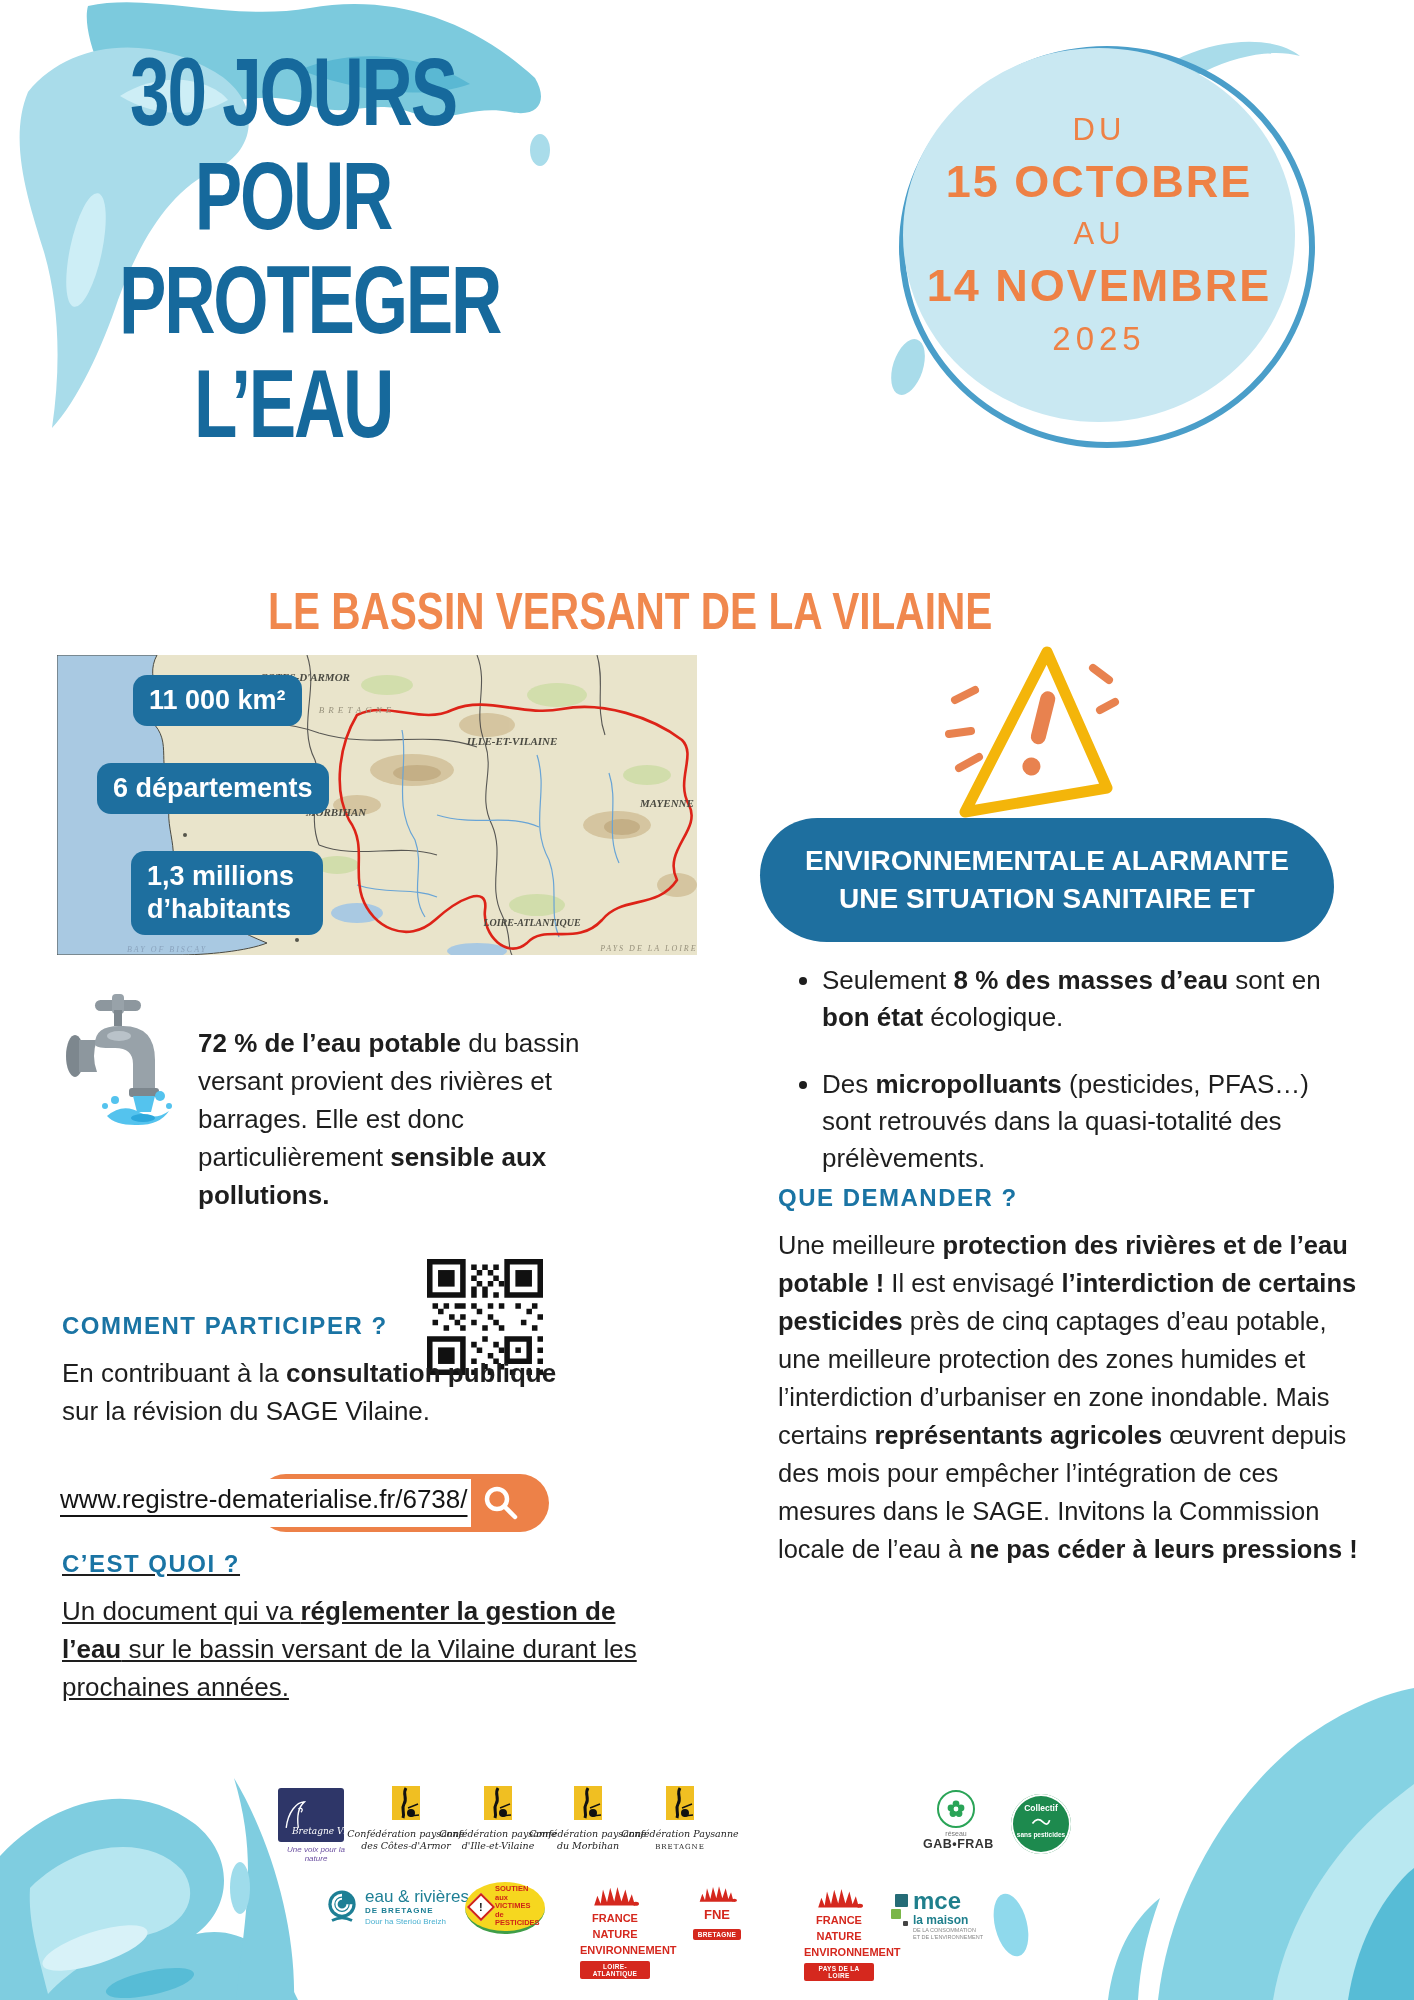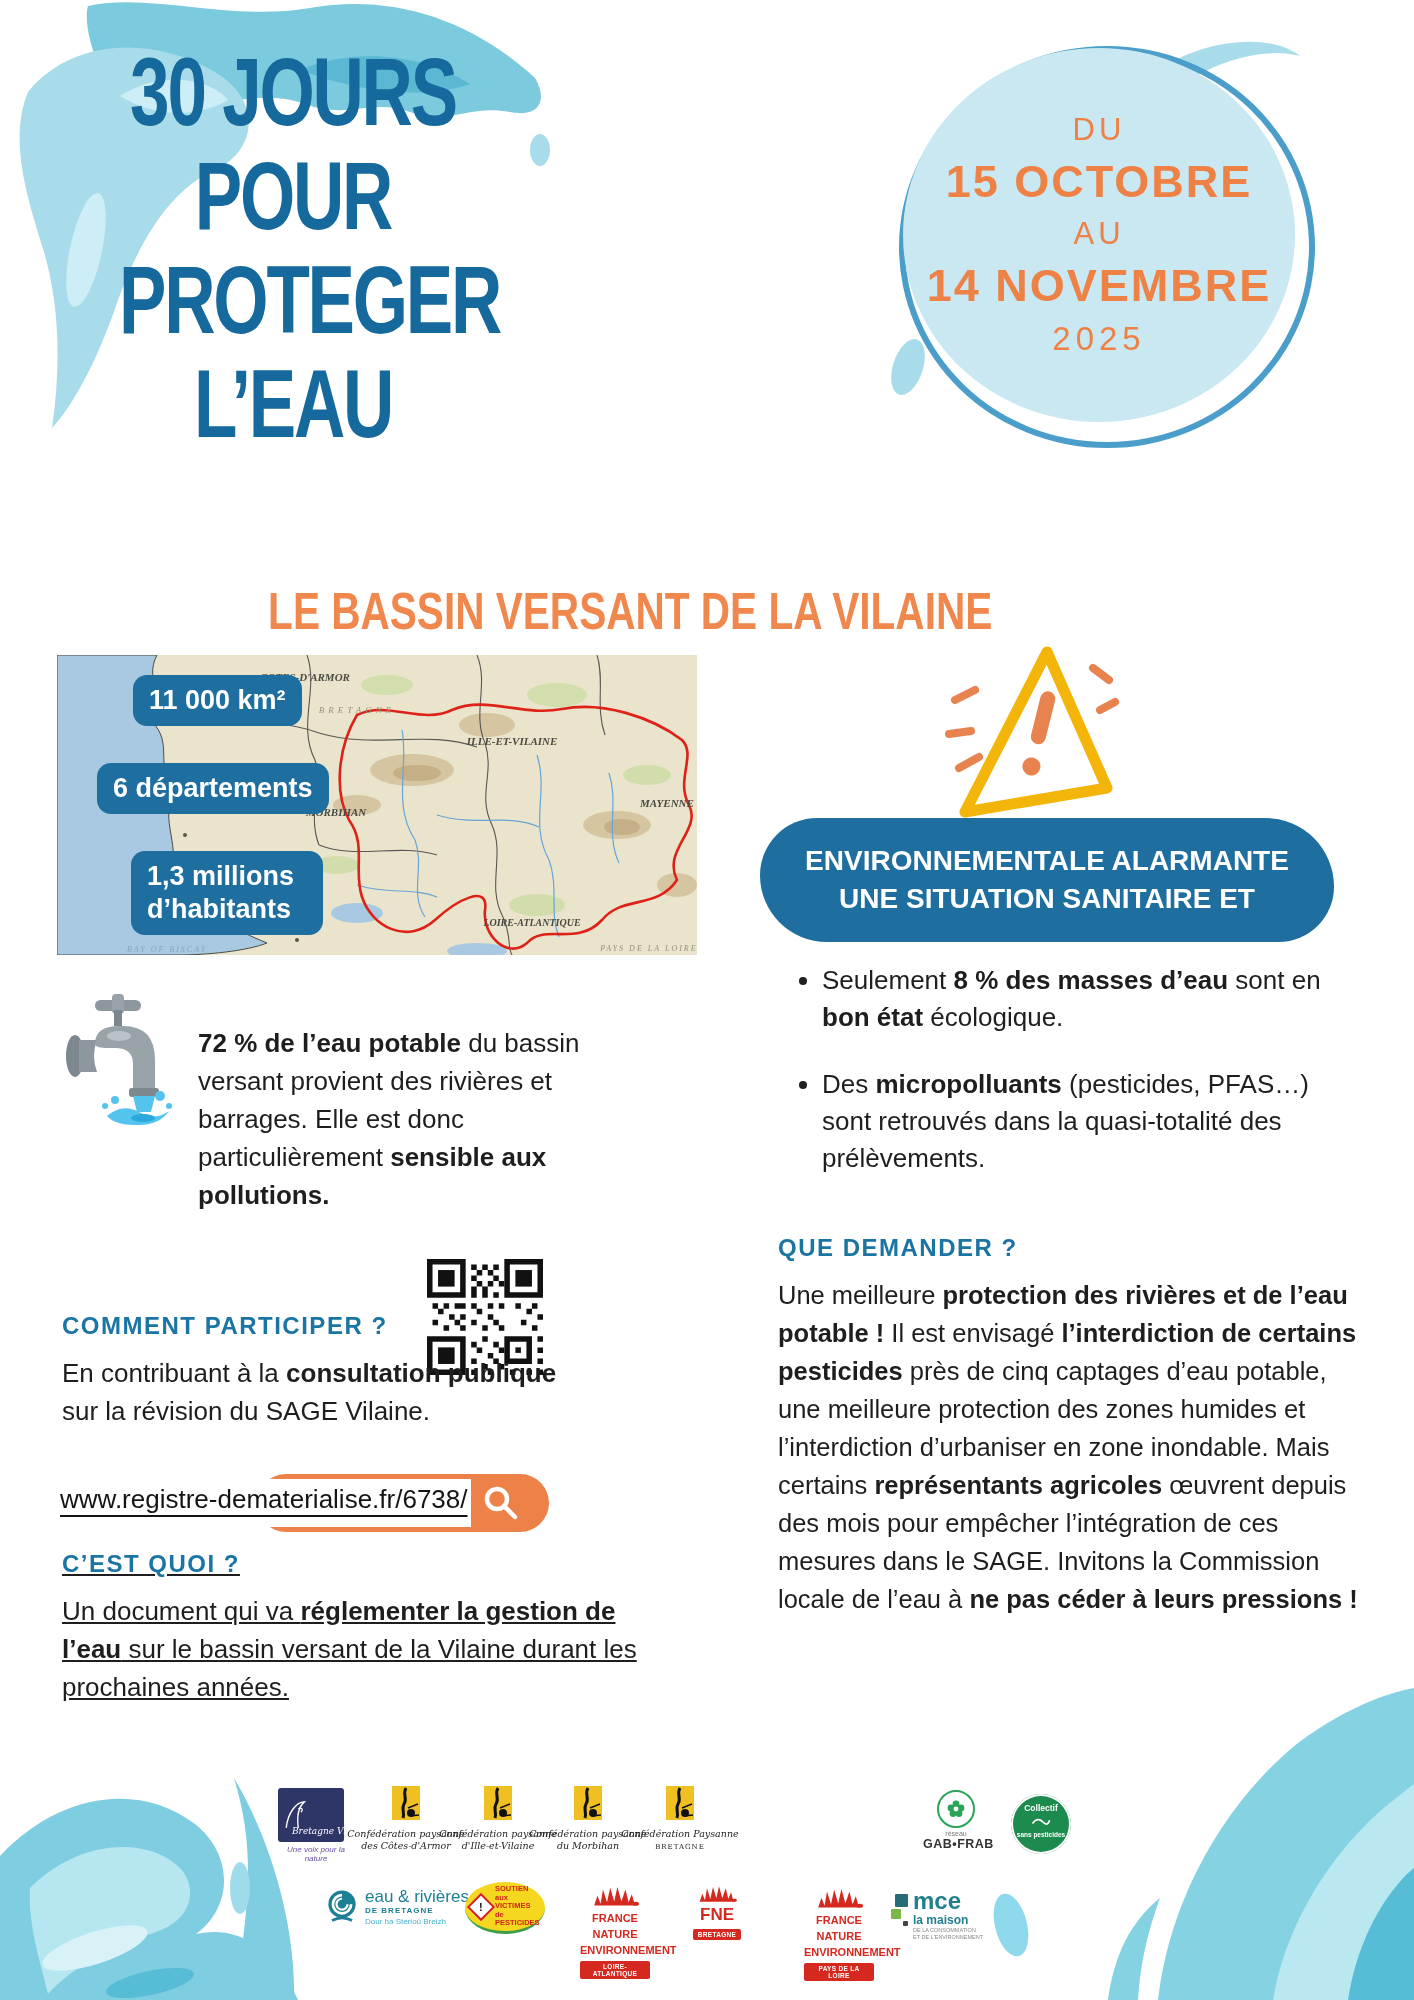--- a/index.html
+++ b/index.html
@@ -50,21 +50,21 @@
   .tap-text{width:430px;font-size:26px;line-height:38px;padding-top:6px;}
 
   
   .sec-h{font-size:24px;font-weight:bold;color:#1a74a4;letter-spacing:1.5px;margin:0;}
   .body-text{font-size:26px;line-height:38px;margin:14px 0 0 0;}
   .participate{position:absolute;left:62px;top:1312px;width:530px;}
   .participate p{width:520px;}
   .qr{position:absolute;left:427px;top:1256px;width:116px;height:122px;}
   .what{position:absolute;left:62px;top:1550px;width:600px;text-decoration:underline;}
   .what p{width:590px;}
-  .demand{position:absolute;left:778px;top:1234px;width:585px;}
+  .demand{position:absolute;left:778px;top:1184px;width:585px;}
   .demand p{width:585px;font-size:25.5px;}
 
   
   .url-bar{position:absolute;left:57px;top:1468px;width:500px;height:66px;}
   .url-pill{position:absolute;left:200px;top:6px;width:292px;height:58px;background:#ed8148;
     border-radius:30px;}
   .url-white{position:absolute;left:196px;top:11px;width:218px;height:48px;background:#fff;}
   .url-text{position:absolute;left:3px;top:16px;font-size:26px;color:#141414;z-index:3;
     text-decoration:underline;text-decoration-thickness:2px;text-underline-offset:7px;}
   .url-search{position:absolute;left:424px;top:15px;width:40px;height:40px;z-index:3;cursor:pointer;
@@ -92,21 +92,21 @@
   .eau-t2{font-size:8px;font-weight:bold;color:#1d7f95;letter-spacing:1px;}
   .eau-t3{font-size:8px;color:#49b0d0;margin-top:2px;}
   .soutien{width:80px;height:52px;background:#f6d71f;border-radius:50%;display:flex;align-items:center;
     gap:4px;padding:0 6px;box-sizing:border-box;border-bottom:3px solid #3f9e48;}
   .diamond{width:16px;height:16px;background:#fff;border:2.5px solid #cf2417;transform:rotate(45deg);
     flex:0 0 auto;display:flex;align-items:center;justify-content:center;}
   .diamond span{transform:rotate(-45deg);font-weight:bold;font-size:11px;color:#111;}
   .sout-txt{font-size:7.5px;font-weight:bold;color:#cf2417;line-height:8.5px;}
   .fne{text-align:center;}
   .fne-t{font-size:11px;line-height:16px;font-weight:bold;color:#d5281e;}
-  .fne-big{font-size:17px;line-height:17px;font-weight:bold;color:#d5281e;}
+  .fne-big{font-size:13px;line-height:17px;font-weight:bold;color:#d5281e;}
   .fne-badge{display:inline-block;background:#d5281e;color:#fff;font-size:6.5px;font-weight:bold;
     padding:2px 5px;border-radius:2px;margin-top:3px;letter-spacing:.3px;}
   .mce{display:flex;gap:5px;}
   .mce-sq{display:flex;flex-direction:column;gap:2px;padding-top:3px;}
   .mce-sq i{display:block;border-radius:1px;}
   .mce-t1{font-size:24px;line-height:20px;font-weight:bold;color:#1f7f8c;}
   .mce-t2{font-size:12px;font-weight:bold;color:#1f7f8c;}
   .mce-t3{font-size:5.5px;color:#888;line-height:6.5px;}
   .blue-dot{position:absolute;left:995px;top:1893px;width:32px;height:64px;background:#8fd9ec;
     border-radius:50%;transform:rotate(-14deg);}

